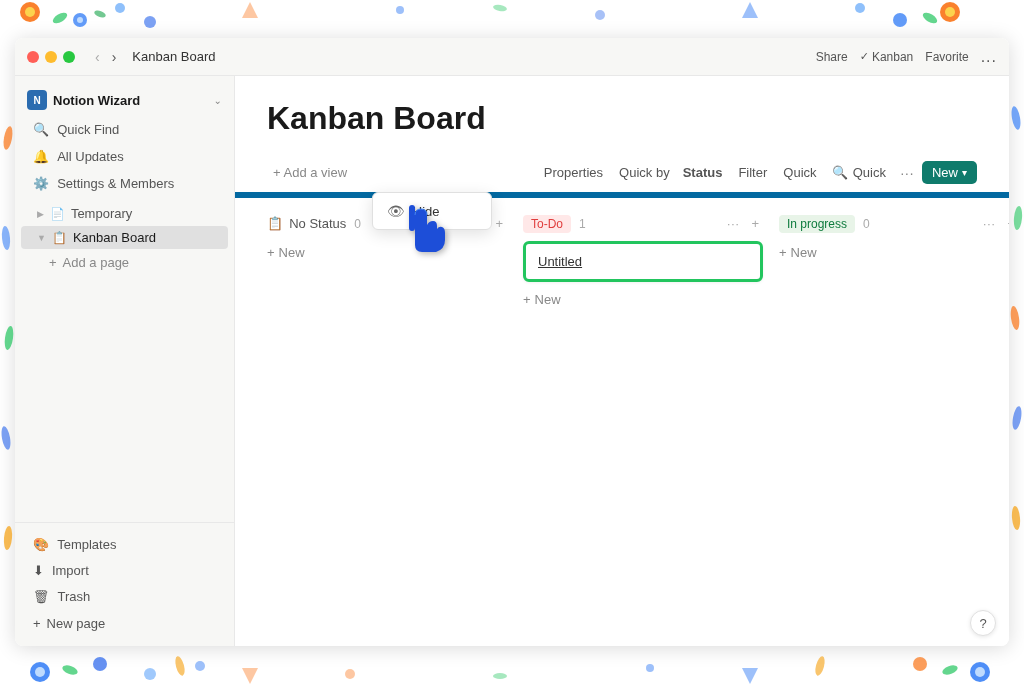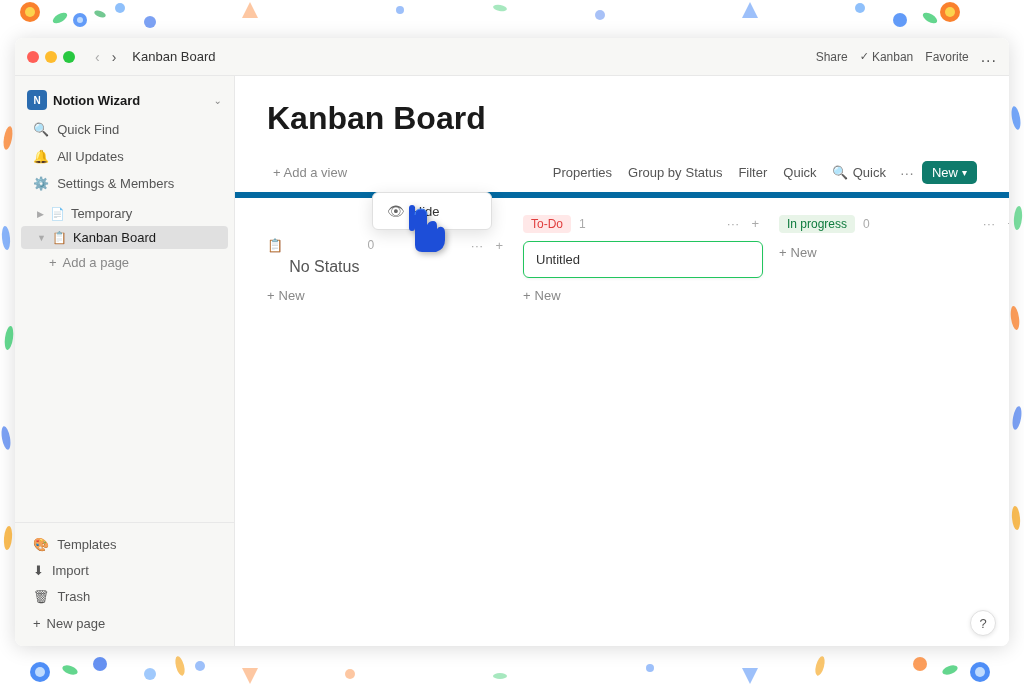--- a/index.html
+++ b/index.html
@@ -254,24 +254,23 @@
 
     .kanban-col-header {
       display: flex;
       align-items: center;
       gap: 6px;
       margin-bottom: 8px;
       position: relative;
     }
     .col-icon { font-size: 13px; color: #888; }
     .col-title {
-      font-size: 16px;
+      font-size: 13px;
       font-weight: 500;
       color: #555;
-      margin-top: 44px;
     }
     .col-count {
       font-size: 12px;
       color: #aaa;
       margin-left: 2px;
     }
     .col-status-badge {
       font-size: 12px;
       font-weight: 500;
       padding: 2px 8px;
@@ -291,28 +290,29 @@
 
     .kanban-new-btn {
       display: flex; align-items: center; gap: 4px;
       font-size: 13px; color: #888; cursor: pointer;
       padding: 4px 0;
     }
 
     
     .kanban-card {
       background: white;
-      border: 1px solid #22c55e;
+      border: 3px solid #22c55e;
       border-radius: 6px;
       padding: 10px 12px;
       margin-bottom: 6px;
       cursor: pointer;
       font-size: 13px;
       color: #333;
       box-shadow: 0 1px 3px rgba(0,0,0,0.06);
+      text-decoration: underline;
     }
 
     
     .context-menu {
       position: absolute;
       top: 192px;
       left: 372px;
       background: white;
       border: 1px solid #e0e0e0;
       border-radius: 6px;
@@ -535,22 +535,22 @@
 
       <div class="toolbar">
         <div class="add-view-btn">
           <span>+ Add a view</span>
         </div>
         <div class="toolbar-spacer"></div>
         <button class="toolbar-btn">
           <span>Properties</span>
         </button>
         <button class="toolbar-btn">
-          <span>Group by </span>
-          <span style="font-weight:400;">Status</span>
+          <span>Quick by </span>
+          <span style="font-weight:700;margin-left:9px;">Status</span>
         </button>
         <button class="toolbar-btn">
           <span>Filter</span>
         </button>
         <button class="toolbar-btn">
           <span>Quick</span>
         </button>
         <button class="toolbar-btn">
           <span>🔍</span>
           <span>Quick</span>

